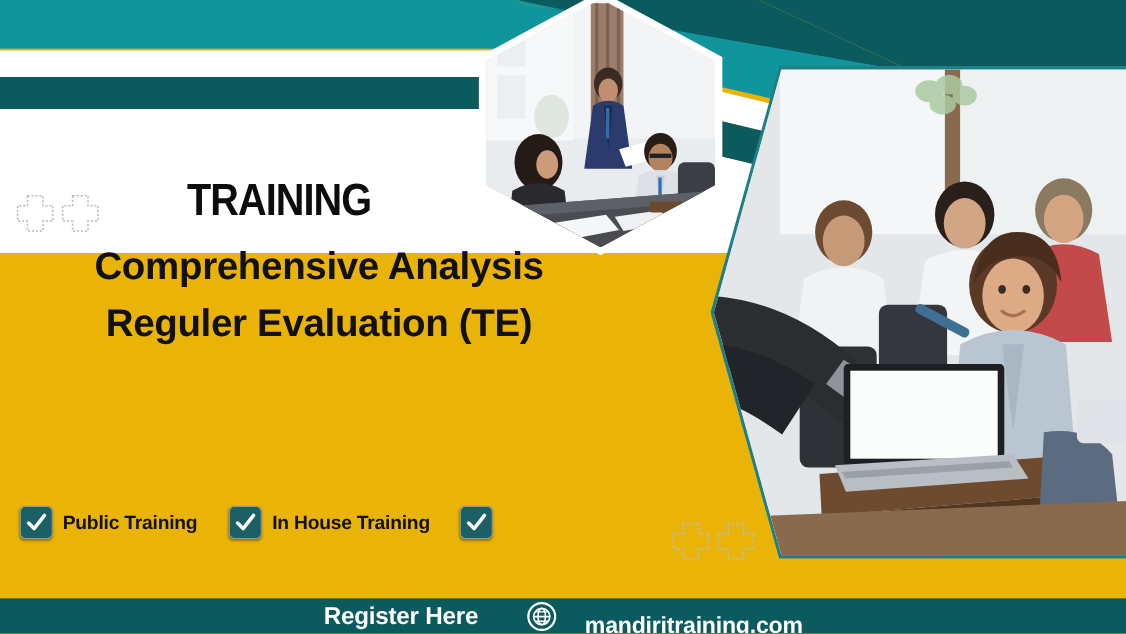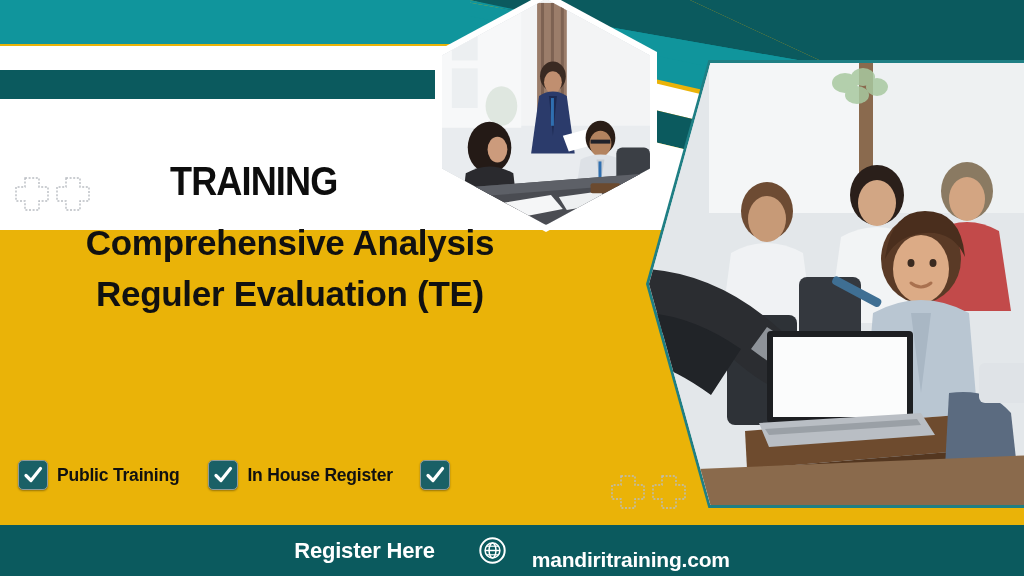--- a/index.html
+++ b/index.html
@@ -78,21 +78,21 @@
   }
   .cbox svg { display:block; }
   .clabel {
     margin-left:9px; font-size:17.5px; font-weight:700;
     color:#111111; white-space:nowrap; letter-spacing:-.2px;
   }
   .gap-a { width:29px; } .gap-b { width:27px; }
 
   
   .footer {
-    position:absolute; left:0; bottom:0; width:1024px; height:51px;
+    position:absolute; left:0; bottom:0; width:1024px; height:32px;
     background:#0b5a5e; display:flex; align-items:center; justify-content:center;
   }
   .reg {
     font-size:22px; font-weight:700; color:#ffffff; letter-spacing:-.2px;
   }
   .globe { margin:0 26px 0 44px; display:flex; align-items:center; }
   .site {
     font-size:21px; font-weight:700; color:#ffffff; letter-spacing:-.2px;margin-top:18px;
   }
 </style>
@@ -273,21 +273,21 @@
     </div>
 
     <span class="gap-a"></span>
 
     <div class="check-item">
       <span class="cbox">
         <svg width="22" height="22" viewBox="0 0 22 22">
           <path d="M4 11.5 L9 16.5 L18.5 4.5" stroke="#ffffff" stroke-width="3.2" fill="none" stroke-linecap="round" stroke-linejoin="round"></path>
         </svg>
       </span>
-      <span class="clabel">In House Register</span>
+      <span class="clabel">In House Training</span>
     </div>
 
     <span class="gap-b"></span>
 
     <div class="check-item">
       <span class="cbox">
         <svg width="22" height="22" viewBox="0 0 22 22">
           <path d="M4 11.5 L9 16.5 L18.5 4.5" stroke="#ffffff" stroke-width="3.2" fill="none" stroke-linecap="round" stroke-linejoin="round"></path>
         </svg>
       </span>

